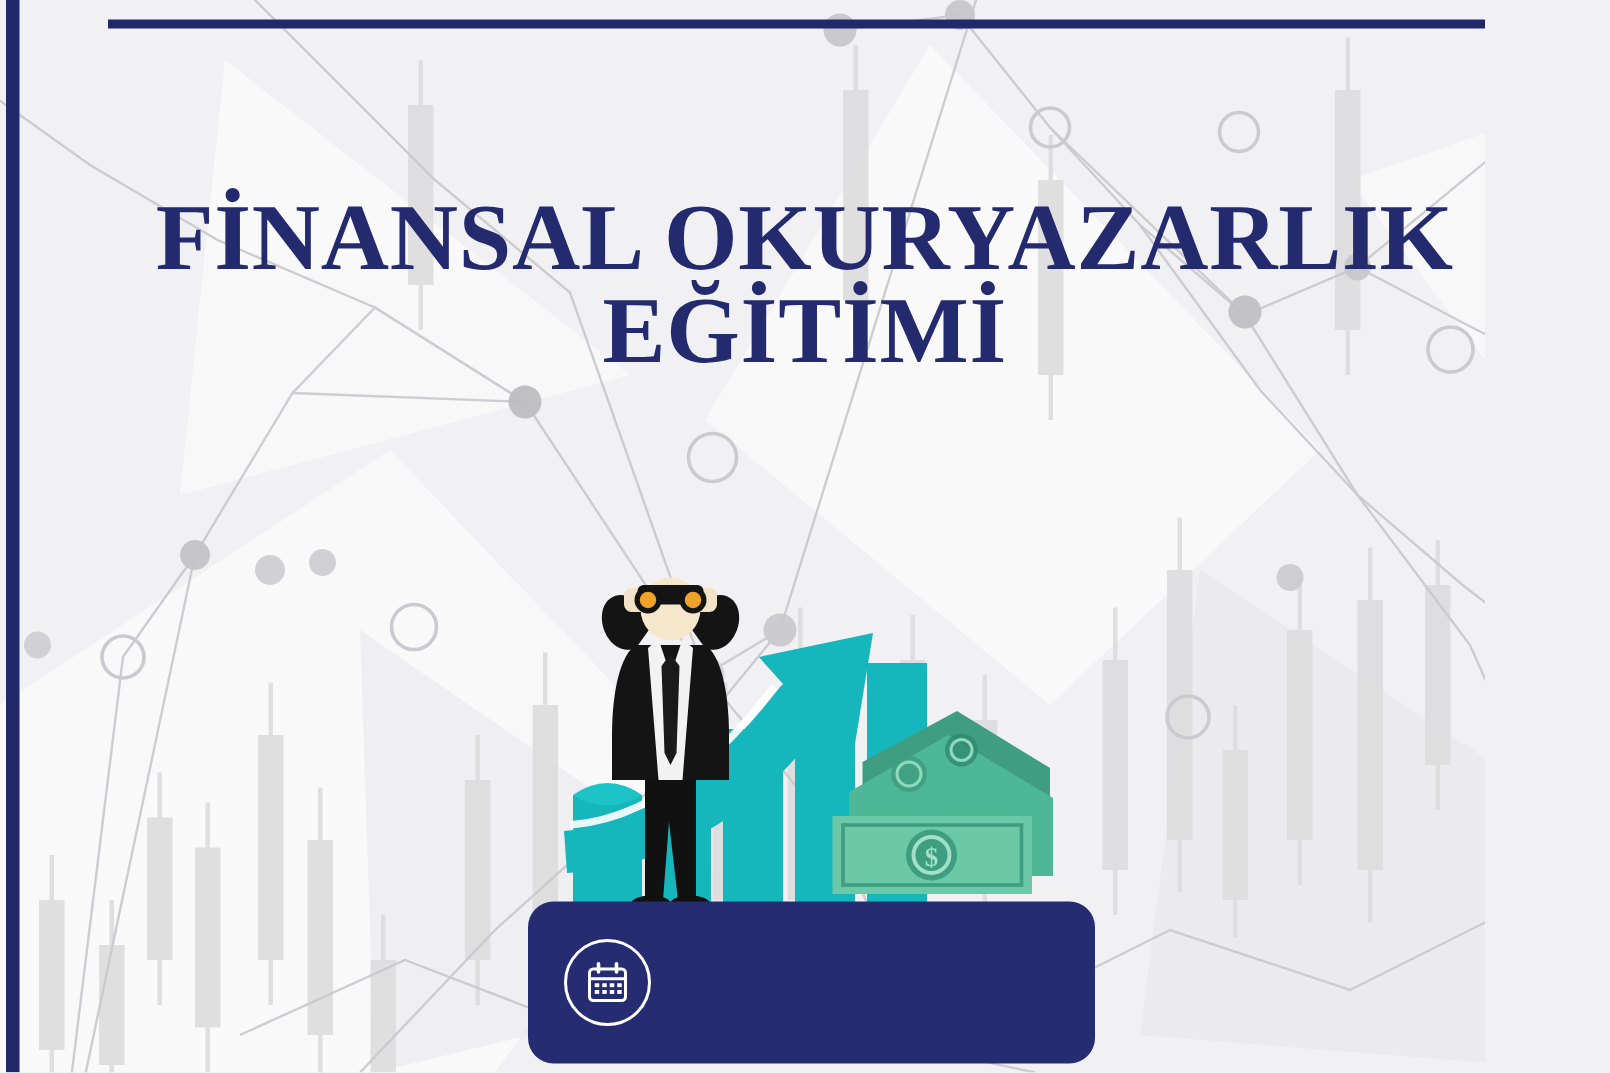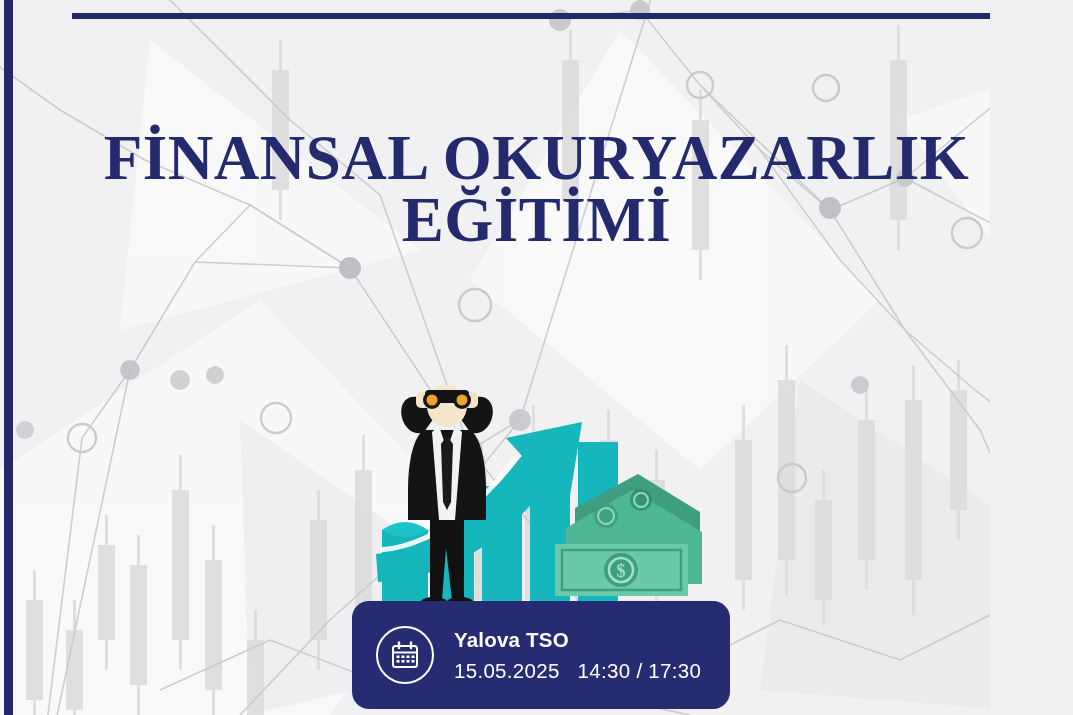--- a/index.html
+++ b/index.html
@@ -309,19 +309,15 @@
           <rect x="11.5" y="15.5" width="3" height="2.6"></rect>
           <rect x="16.5" y="15.5" width="3" height="2.6"></rect>
           <rect x="21.5" y="15.5" width="3" height="2.6"></rect>
           <rect x="6.5" y="20" width="3" height="2.6"></rect>
           <rect x="11.5" y="20" width="3" height="2.6"></rect>
           <rect x="16.5" y="20" width="3" height="2.6"></rect>
           <rect x="21.5" y="20" width="3" height="2.6"></rect>
         </g>
       </svg>
     </div>
-    <div class="card-text">
-      <div class="card-title">Yalova TSO</div>
-      <div class="card-sub">15.05.2025   14:30 / 17:30</div>
-    </div>
   </div>
 
 </div>
 
 </body></html>

